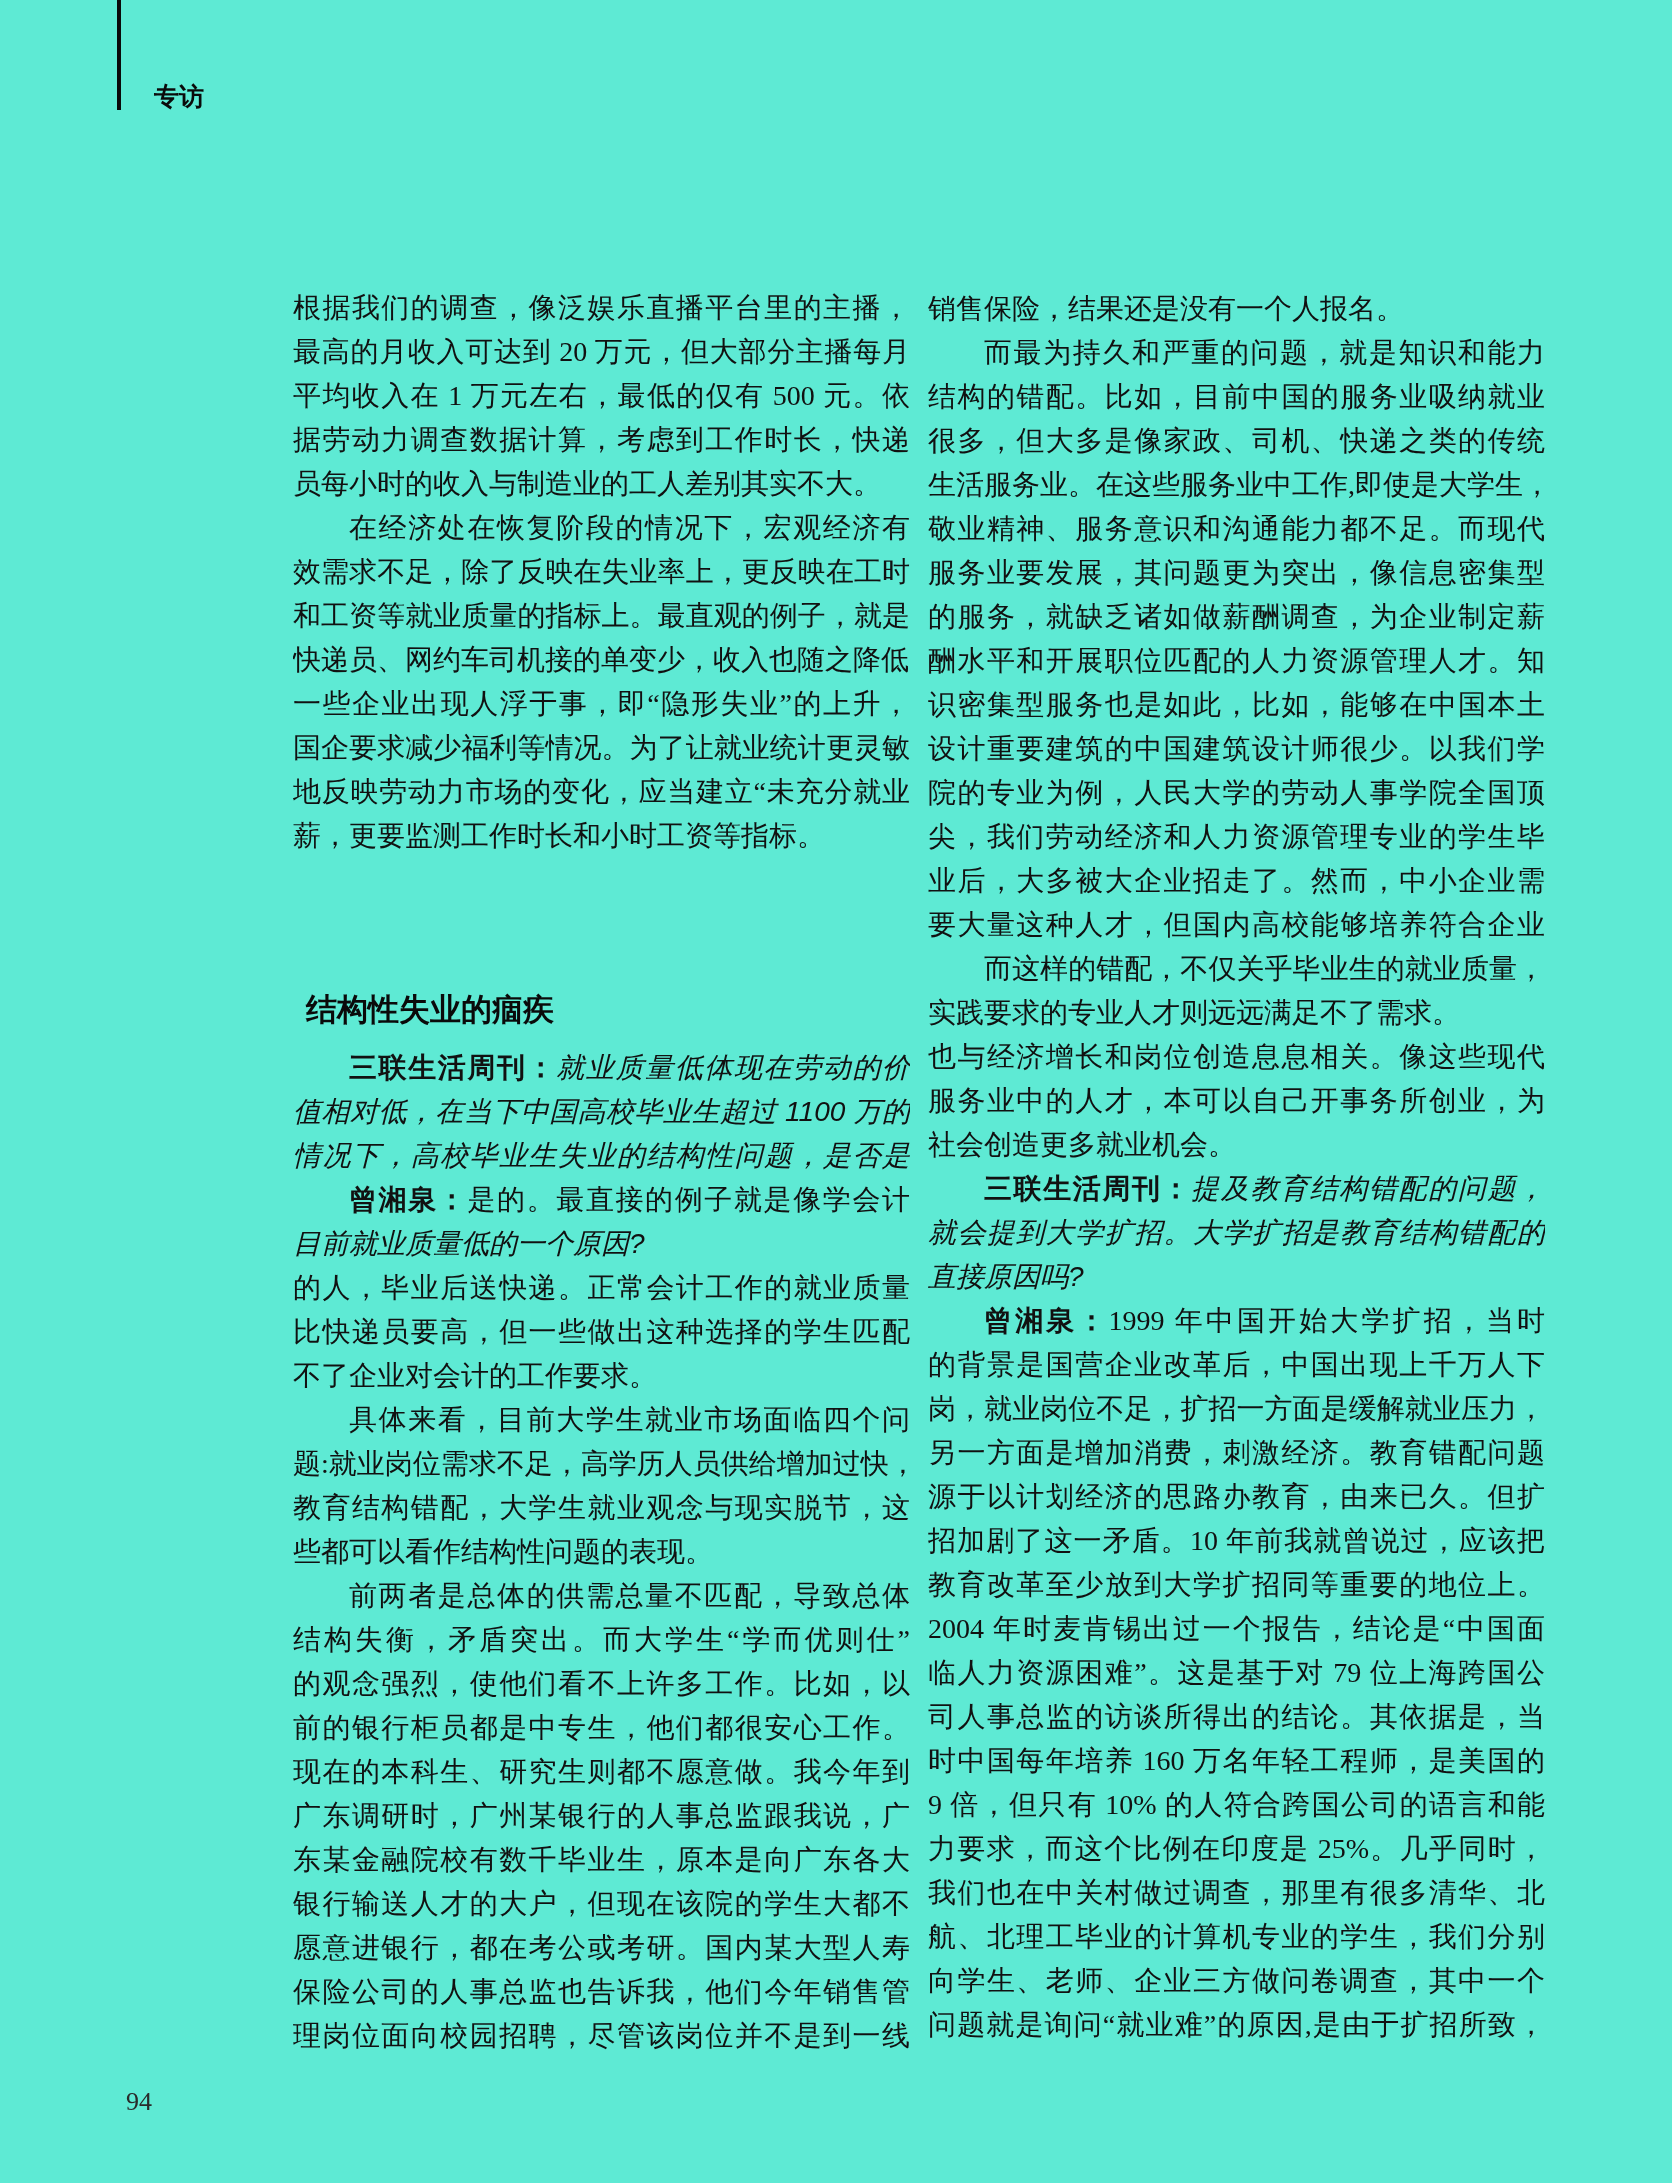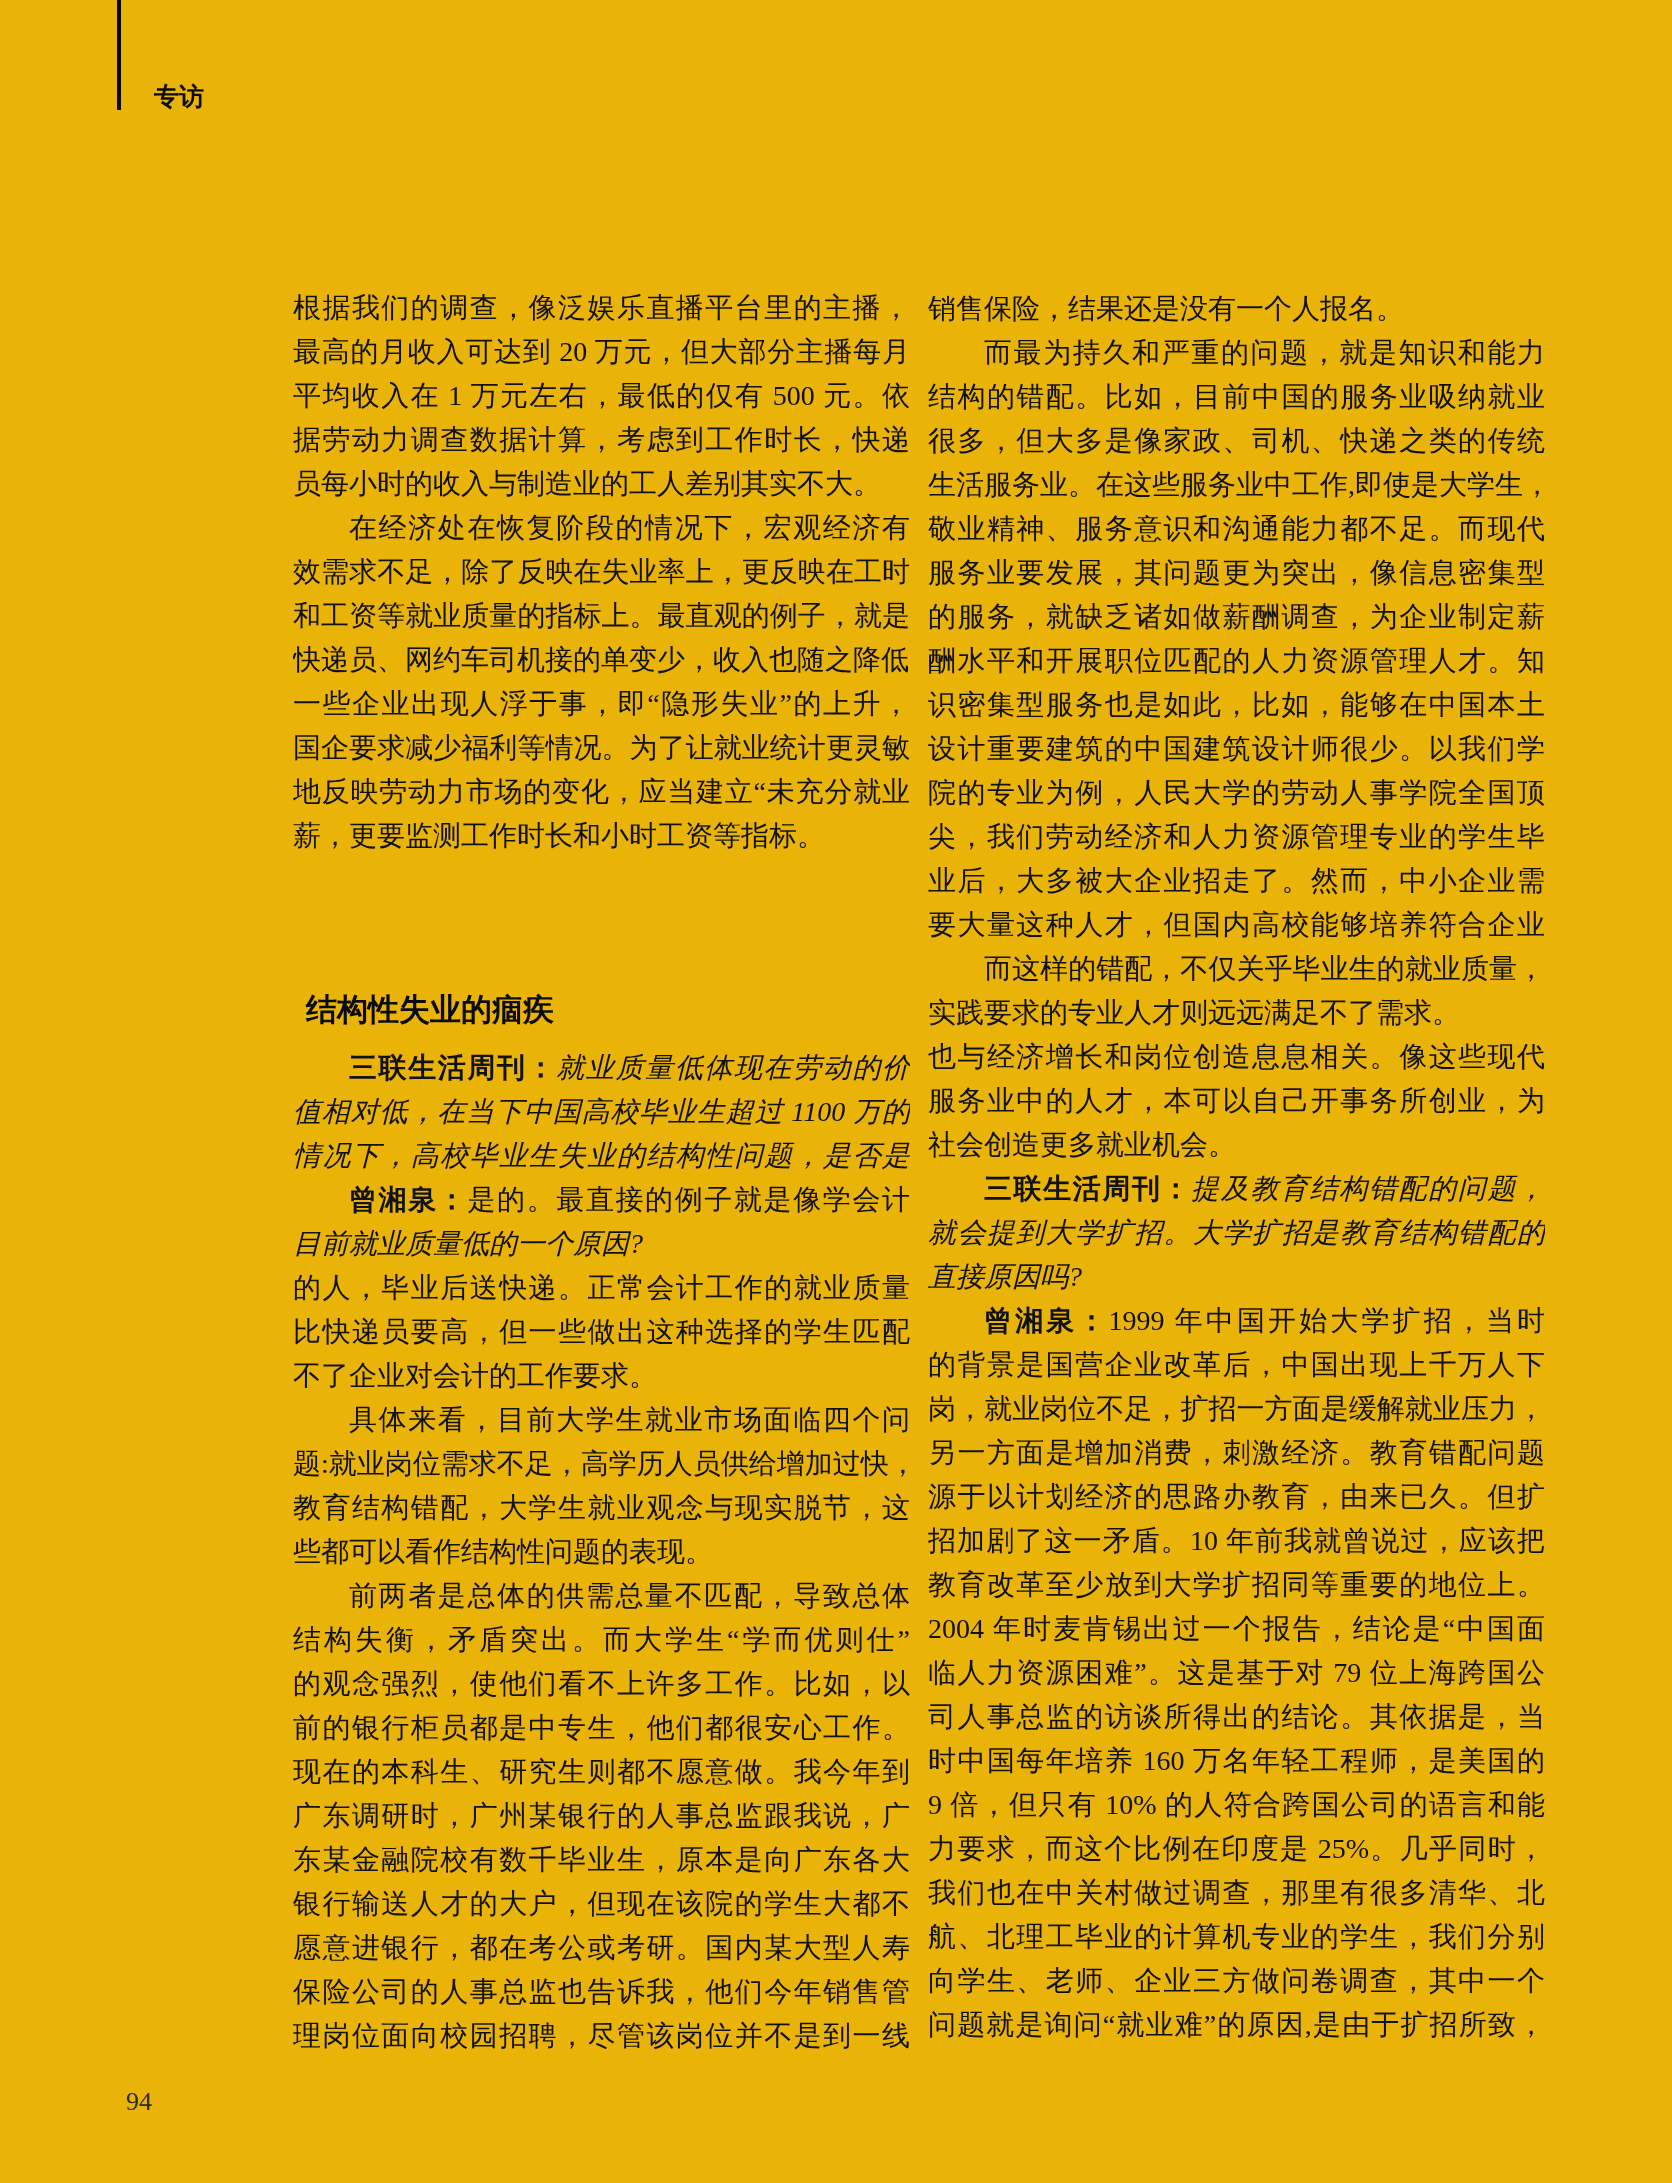--- a/index.html
+++ b/index.html
@@ -1,19 +1,19 @@
 <!DOCTYPE html>
 <html style="font-size:11px"><head>
 <meta charset="utf-8">
 <style>
   html,body{margin:0;padding:0;background:#e8e8e8;}
   .page{
     position:relative;
     width:1673px;height:2183px;
-    background:#eab308;
+    background:#5eead4;
     overflow:hidden;
     font-family:"Liberation Serif","DejaVu Serif",serif;
     color:#111111;
   }
   .header-rule{
     position:absolute;left:117px;top:0;width:3.5px;height:110px;background:#0a0a0a;
   }
   .kicker{
     position:absolute;left:154px;top:82px;
     font-family:"Liberation Sans","DejaVu Sans",sans-serif;
@@ -30,21 +30,21 @@
   }
   .line{
     height:44px;line-height:44px;font-size:28px;
     text-align:justify;text-align-last:justify;
     text-justify:inter-ideograph;
     overflow:hidden;white-space:nowrap;
   }
   .line.last{text-align-last:left;}
   .line.indent{text-indent:56px;}
   .seg-body{font-family:"Liberation Serif","DejaVu Serif",serif;font-style:normal;}
-  .seg-q{font-family:Liberation Serif, serif;font-style:italic;}
+  .seg-q{font-family:Liberation Sans, sans-serif;font-style:italic;}
   .seg-label{
     font-family:"Liberation Sans","DejaVu Sans",sans-serif;
     font-weight:bold;font-style:normal;
   }
   .page-number{
     position:absolute;left:126px;top:2087px;
     font-family:"Liberation Serif","DejaVu Serif",serif;
     font-size:26px;line-height:29px;color:#2a2a2a;
   }
 </style>

